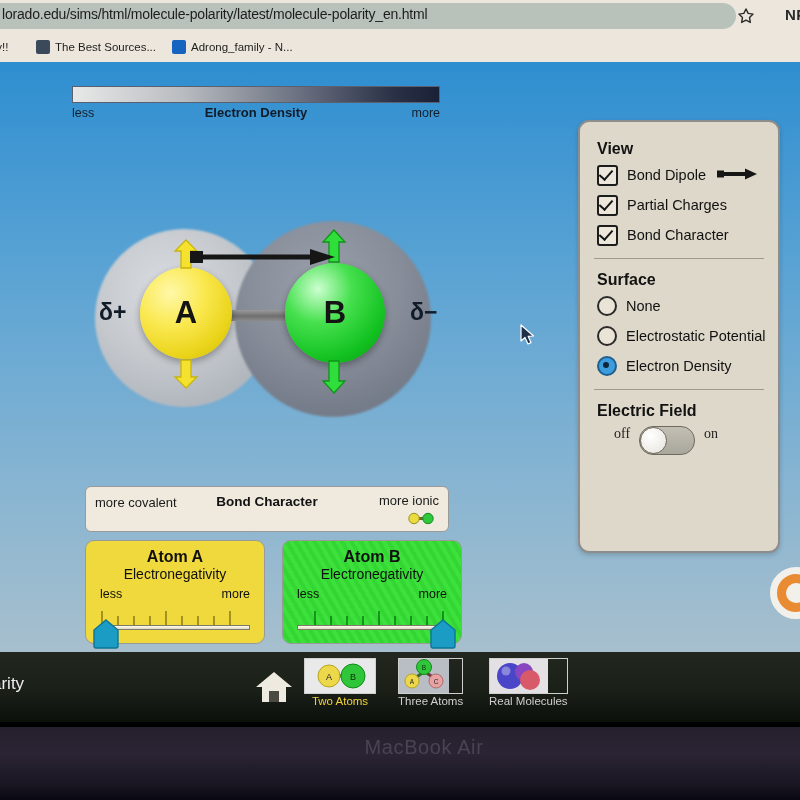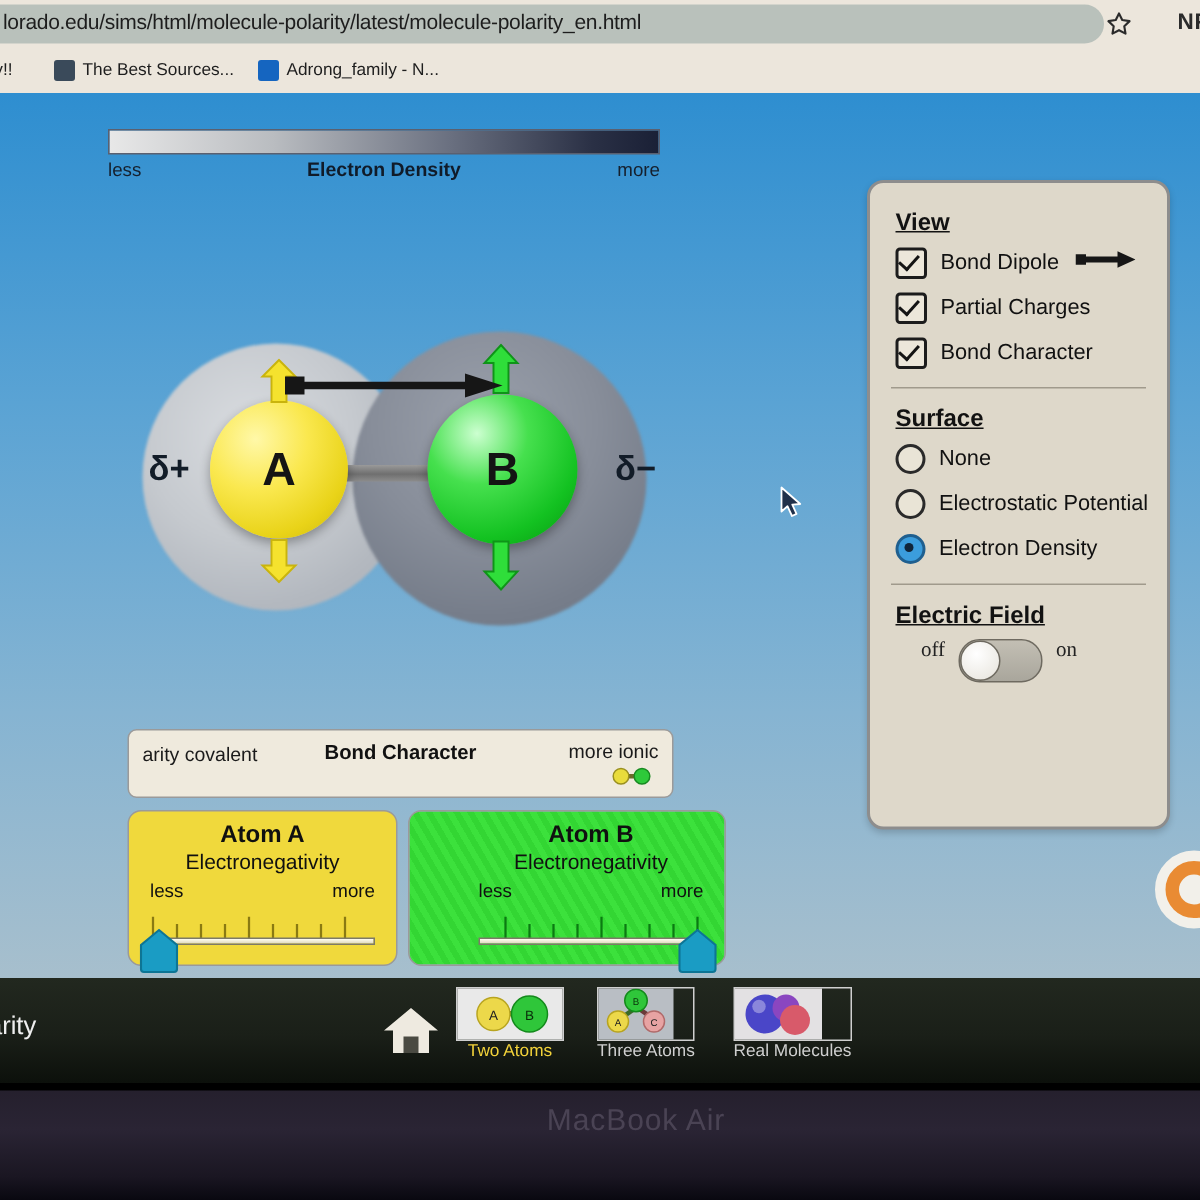--- a/index.html
+++ b/index.html
@@ -96,21 +96,21 @@
   #arr-b-up{left:226px;top:12px;}
   #arr-b-down{left:226px;top:143px;}
   #dipole-arrow{position:absolute;left:95px;top:30px;}
 
   
   #control-panel{
     position:absolute;left:578px;top:58px;width:198px;height:429px;
     background:#ded8ca;border:2px solid #8d8d8d;border-radius:11px;
     box-shadow:0 2px 5px rgba(0,0,0,.18);
   }
-  .panel-heading{font-size:16px;font-weight:bold;color:#121212;margin:0 0 6px 17px;text-decoration:underline;}
+  .panel-heading{font-size:16px;font-weight:bold;color:#121212;margin:0 0 6px 17px;}
   #view-heading{padding-top:18px;}
   .ctrl-row{display:flex;align-items:center;gap:9px;margin:0 0 8px 17px;height:22px;}
   .checkbox{
     width:17px;height:17px;border:2px solid #1c1c1c;border-radius:3px;
     background:#ece7da;position:relative;flex:0 0 auto;
   }
   .checkbox.checked::after{
     content:"";position:absolute;left:3px;top:0px;width:6px;height:11px;
     border:solid #141414;border-width:0 2.6px 2.6px 0;transform:rotate(42deg);
   }
@@ -144,21 +144,21 @@
     background:#efeadd;border:1.5px solid #9a9a9a;border-radius:6px;
   }
   #bc-covalent{position:absolute;left:9px;top:8px;font-size:13px;color:#1a1a1a;}
   #bc-title{position:absolute;left:0;right:0;top:7px;text-align:center;font-size:13.5px;font-weight:bold;color:#111;}
   #bc-ionic{position:absolute;right:9px;top:6px;font-size:13px;color:#1a1a1a;}
   #bc-indicator{position:absolute;right:12px;top:24px;}
 
   
   .en-panel{position:absolute;top:478px;width:178px;height:102px;border-radius:9px;border:1.5px solid #9a9a9a;}
   #en-panel-a{left:85px;background:#f0d93c;}
-  #en-panel-b{left:272px;background:repeating-linear-gradient(60deg,#3ce13c 0 4px,#33d633 4px 8px);padding-left:32px;}
+  #en-panel-b{left:282px;background:repeating-linear-gradient(60deg,#3ce13c 0 4px,#33d633 4px 8px);}
   .en-title{text-align:center;font-size:16px;font-weight:bold;color:#101010;margin-top:7px;}
   .en-sub{text-align:center;font-size:14px;color:#101010;margin-top:0px;}
   .en-ends{position:relative;height:16px;margin:5px 14px 0 14px;}
   .en-less{position:absolute;left:0;top:0;font-size:12.5px;color:#101010;}
   .en-more{position:absolute;right:0;top:0;font-size:12.5px;color:#101010;}
   .en-slider{position:relative;margin:2px 14px 0 14px;height:34px;}
   .en-track{position:absolute;left:0;top:20px;width:100%;height:5px;
             background:linear-gradient(to bottom,#fffdf0,#ded9c0);border:1px solid #7d7a68;box-sizing:border-box;}
   .en-ticks{position:absolute;left:0;top:6px;width:100%;height:16px;}
   .en-thumb{position:absolute;top:14px;width:26px;}
@@ -347,21 +347,21 @@
     <div id="toggle-row">
       <span class="toggle-word">off</span>
       <span id="toggle-track">
         <span id="toggle-knob"></span>
       </span>
       <span class="toggle-word">on</span>
     </div>
   </div>
 
   <div id="bond-char-box">
-    <span id="bc-covalent">arity covalent</span>
+    <span id="bc-covalent">more covalent</span>
     <span id="bc-title">Bond Character</span>
     <span id="bc-ionic">more ionic</span>
     <span id="bc-indicator">
       <svg width="30" height="13" viewBox="0 0 30 13">
         <rect x="6" y="5" width="18" height="3" fill="#6b6b2a"></rect>
         <circle cx="8" cy="6.5" r="5.2" fill="#e9dc3c" stroke="#9a9020" stroke-width="1"></circle>
         <circle cx="22" cy="6.5" r="5.2" fill="#2ec93a" stroke="#188a20" stroke-width="1"></circle>
       </svg>
     </span>
   </div>

